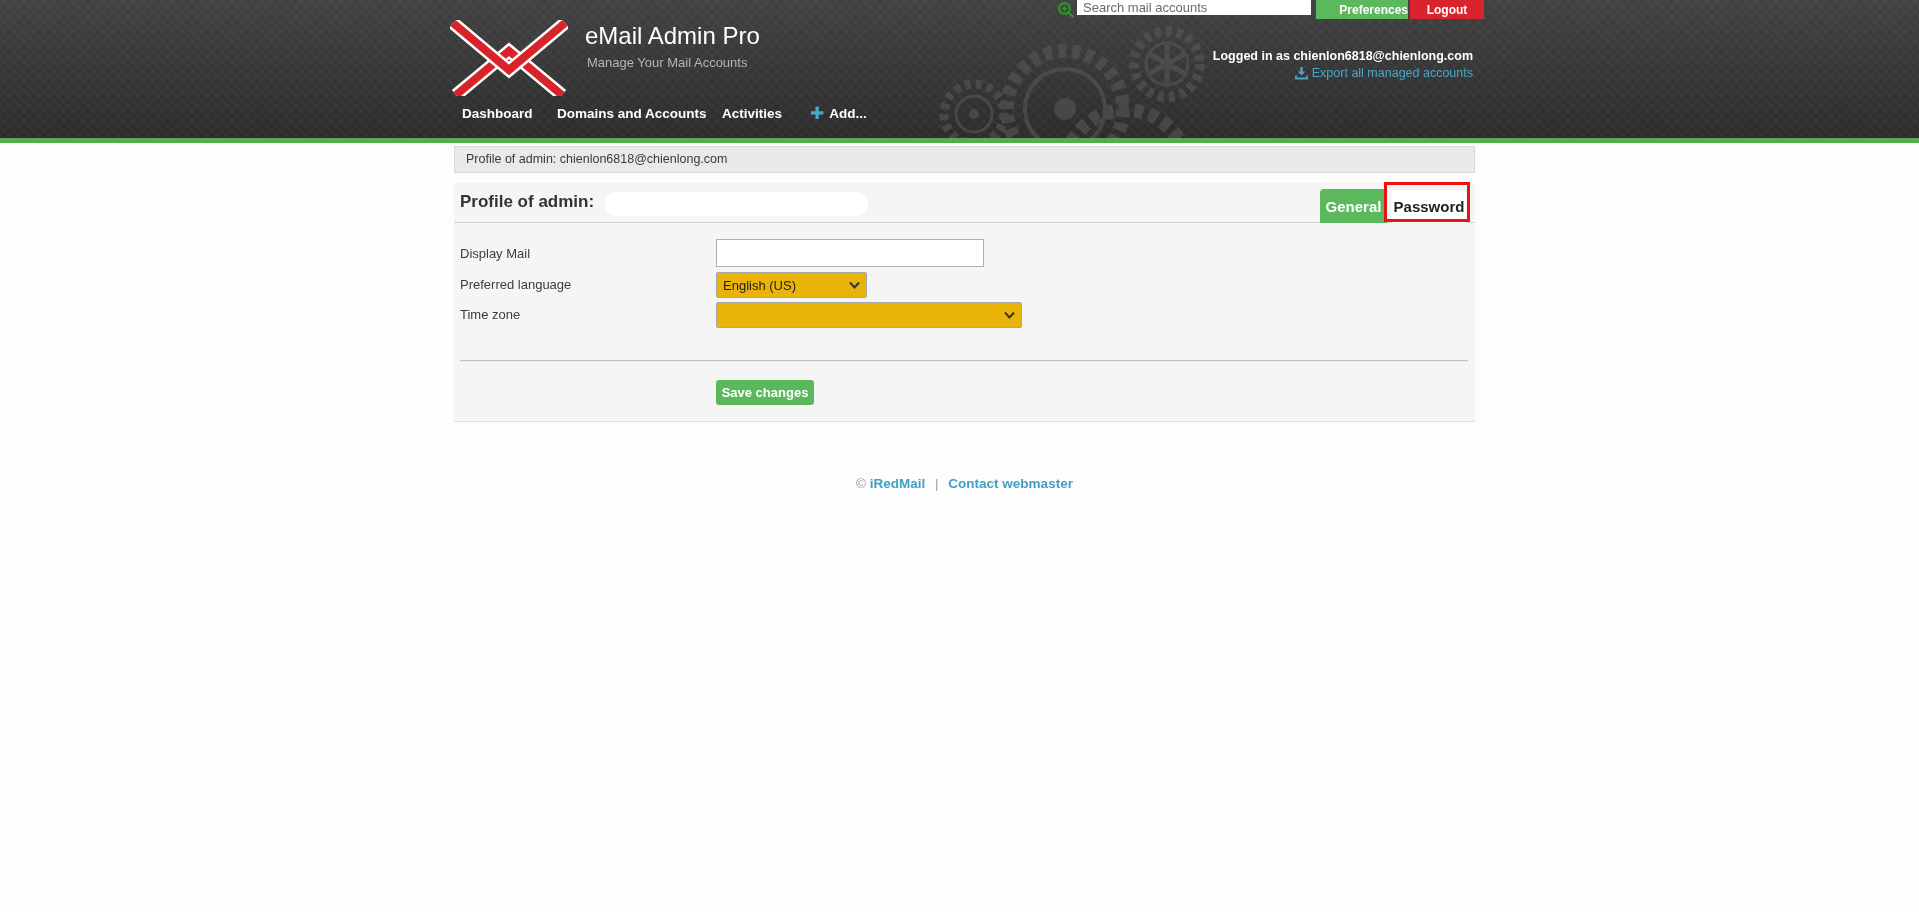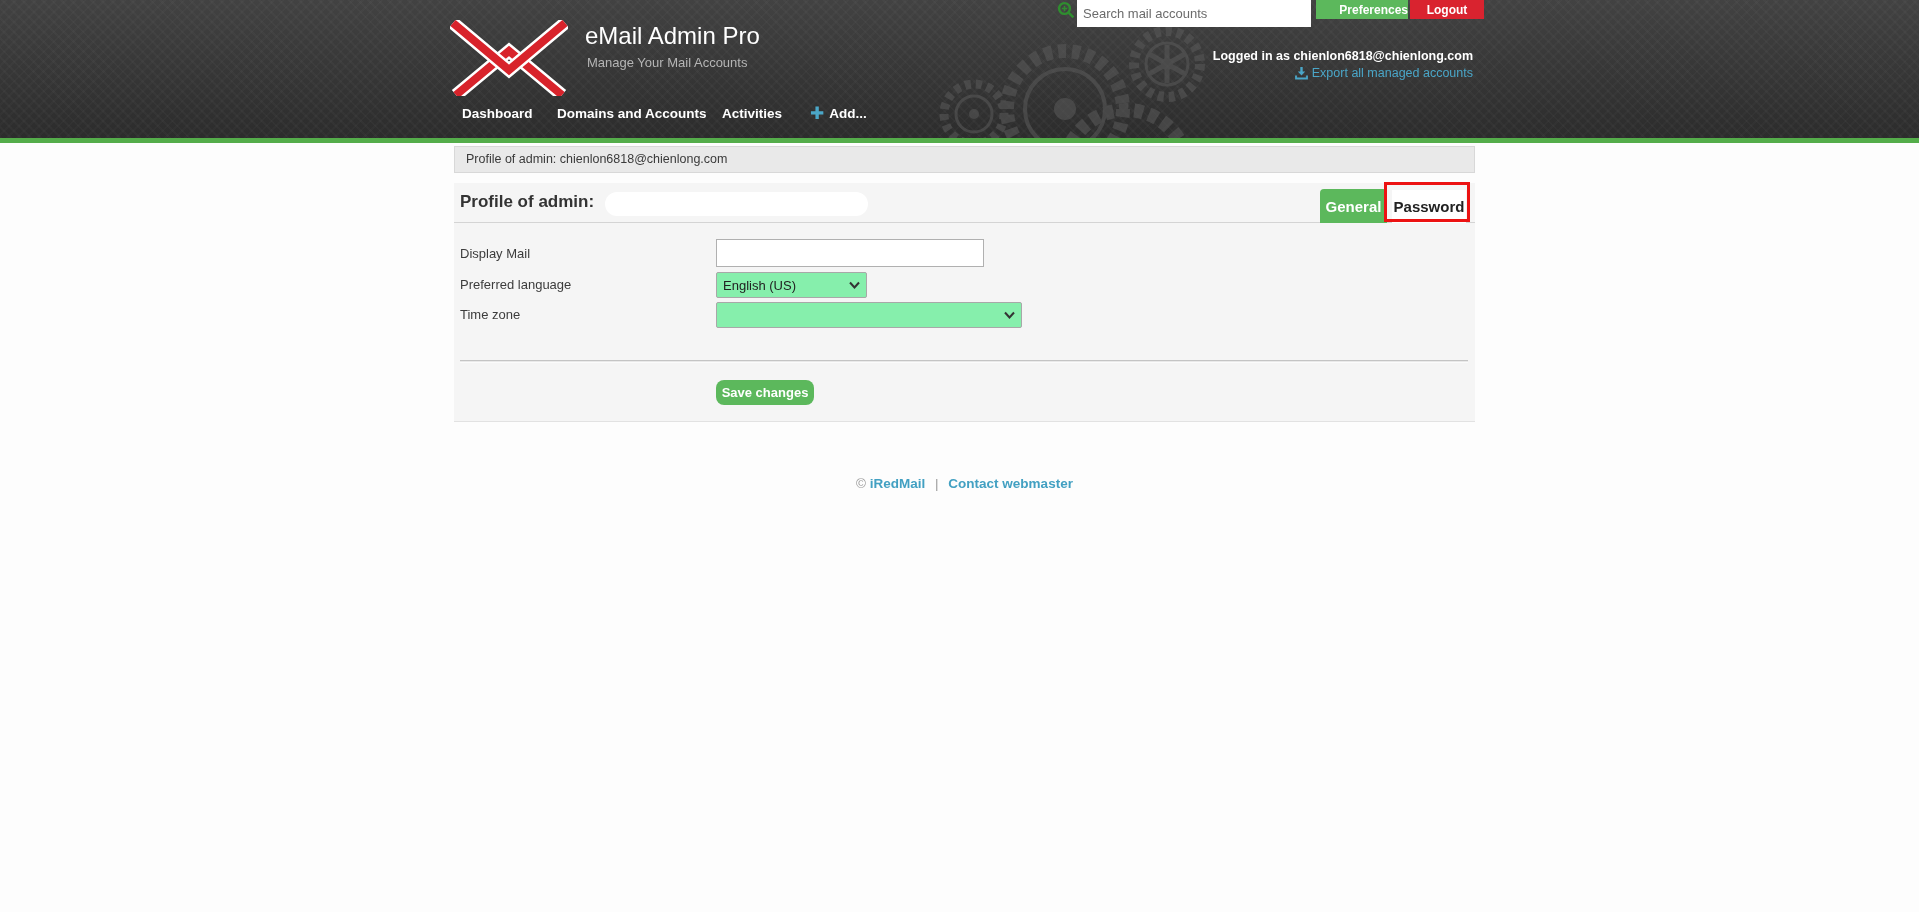--- a/index.html
+++ b/index.html
@@ -17,21 +17,21 @@
       repeating-linear-gradient(45deg, rgba(255,255,255,0.025) 0 2px, rgba(0,0,0,0) 2px 7px),
       repeating-linear-gradient(-45deg, rgba(255,255,255,0.02) 0 2px, rgba(0,0,0,0) 2px 7px),
       linear-gradient(#424242, #2c2c2c);
     overflow:hidden;
   }
   .green-line { position:absolute; left:0; top:138px; width:1919px; height:5px; background:#54ad4a; }
 
   
   .search-icon { position:absolute; left:1057px; top:1px; width:18px; height:18px; cursor:pointer; }
   .search-input {
-    position:absolute; left:1077px; top:0; width:234px; height:27px;
+    position:absolute; left:1077px; top:0; width:234px; height:15px;
     border:0; background:#fff; font:13px "Liberation Sans",sans-serif;
     padding:0 6px; color:#4d7c0f; outline:none;
   }
   .search-input::placeholder { color:#6b6b6b; }
   .topbtn {
     position:absolute; top:0; height:19px; border:0; color:#fff;
     font:bold 12px "Liberation Sans",sans-serif; cursor:pointer; text-align:center;
   }
   .btn-prefs { left:1316px; width:92px; background:#5cb85c;text-align:right; }
   .btn-logout { left:1410px; width:74px; background:#d9232f; }
@@ -89,35 +89,35 @@
 
   .form-label { position:absolute; left:6px; font-size:13px; color:#3c3c3c; white-space:nowrap; }
   .text-input {
     position:absolute; left:262px; top:56px; width:268px; height:28px;
     border:1px solid #b0b0b0; background:#fff; font:13px "Liberation Sans",sans-serif;
     padding:0 6px; color:#333;
   }
   .sel-wrap { position:absolute; left:262px; }
   .sel {
     appearance:none; -webkit-appearance:none;
-    border:1px solid #a8a8a8; border-radius:2px; background:#86efac;
+    border:1px solid #a8a8a8; border-radius:2px; background:#eab308;
     font:13px "Liberation Sans",sans-serif; color:#222; padding:0 22px 0 6px; height:26px; width:100%;
     cursor:pointer;
   }
   .sel-chev { position:absolute; right:7px; top:9px; pointer-events:none; }
   .wrap-lang { top:89px; width:151px; }
   .wrap-tz { top:119px; width:306px; }
 
   .hr-line {
     position:absolute; left:6px; top:177px; width:1008px; height:3px;
     border-top:1px solid #c4c4c4; border-bottom:1px solid #fbfbfb; background:#e9e9e9;
   }
   .save-btn {
     position:absolute; left:262px; top:197px; width:98px; height:25px;
-    background:#5cb85c; border:0; border-radius:8px; color:#fff;
+    background:#5cb85c; border:0; border-radius:3px; color:#fff;
     font:bold 13px "Liberation Sans",sans-serif; cursor:pointer;
   }
 
   
   .footer {
     position:absolute; left:454px; top:476px; width:1021px; text-align:center;
     font-size:13.5px; color:#9a9a9a;
   }
   .footer a { color:#42a0c2; font-weight:bold; text-decoration:none; cursor:pointer; }
   .footer .sep { color:#9a9a9a; margin:0 6px; }

